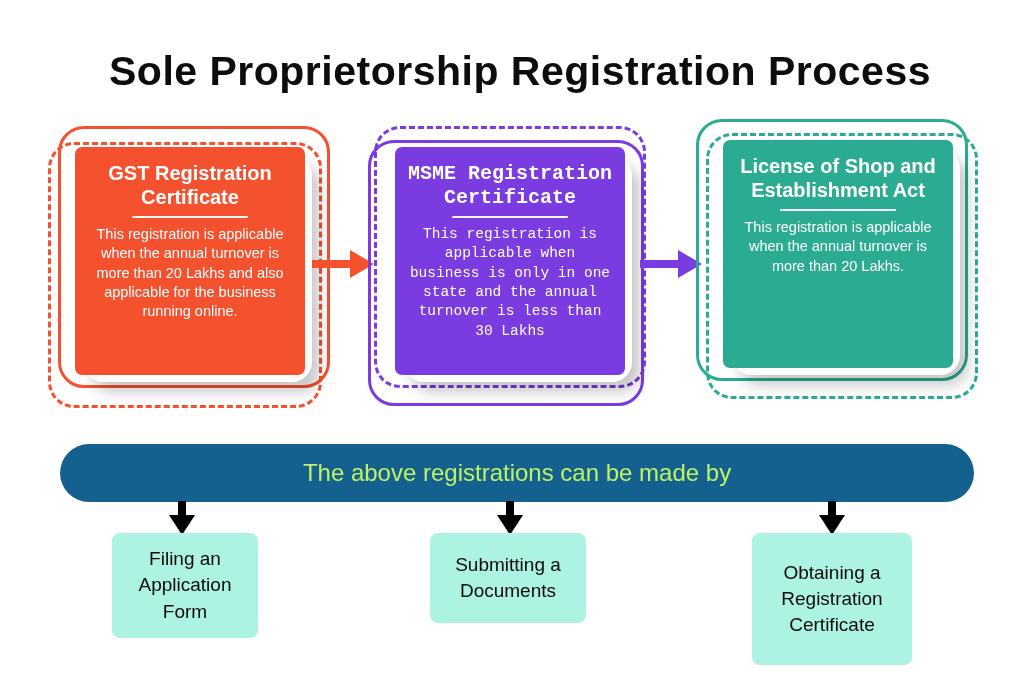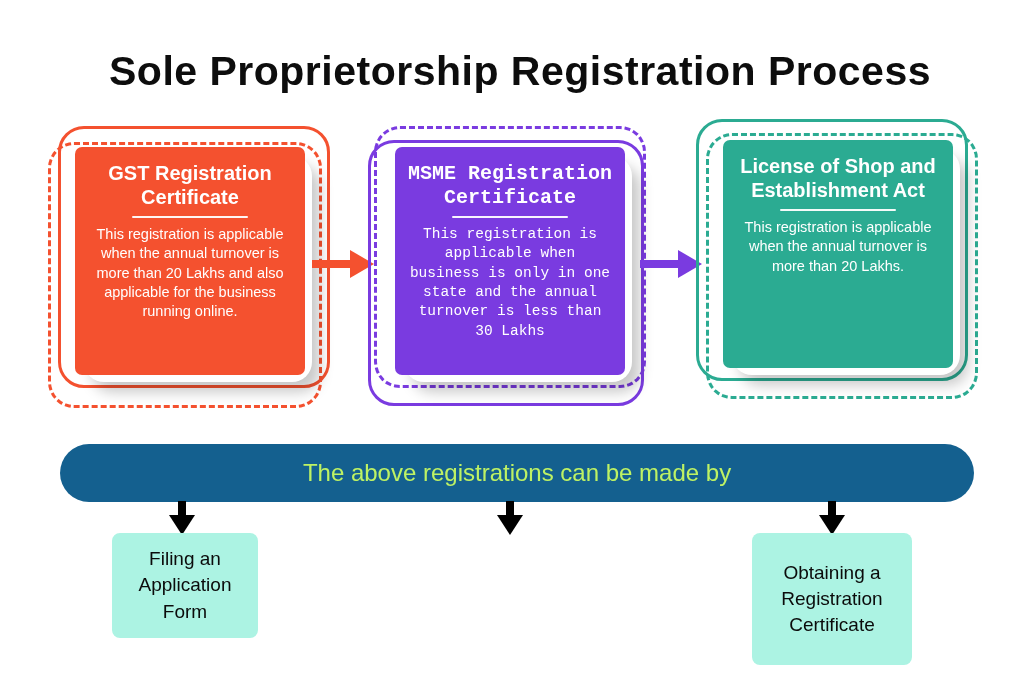--- a/index.html
+++ b/index.html
@@ -146,17 +146,20 @@
   <div class="v-arrow d3">
     <svg viewBox="0 0 34 34" width="34" height="34" aria-hidden="true">
       <path d="M13 0 h8 v16 h-8 z" fill="currentColor"></path>
       <path d="M4 14 L30 14 L17 34 Z" fill="currentColor"></path>
     </svg>
   </div>
 
   <div class="step s1">
     <span>Filing an Application Form</span>
   </div>
+  <div class="step s2">
+    <span>Submitting a Documents</span>
+  </div>
   <div class="step s3">
     <span>Obtaining a Registration Certificate</span>
   </div>
 
 </div>
 
 </body></html>

